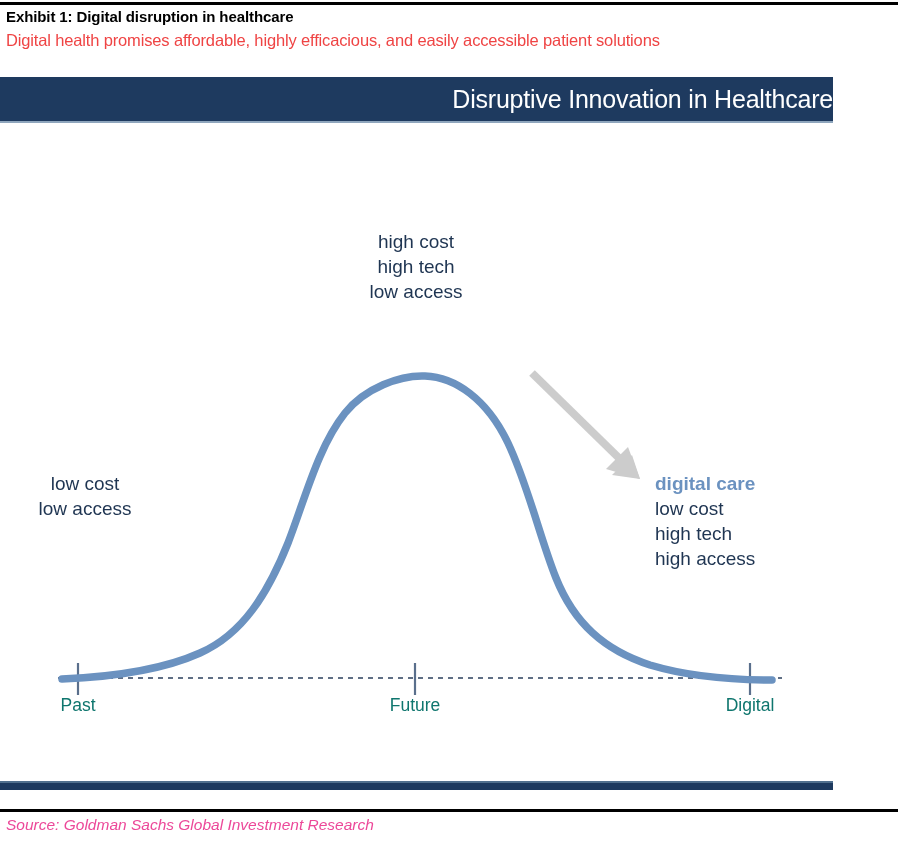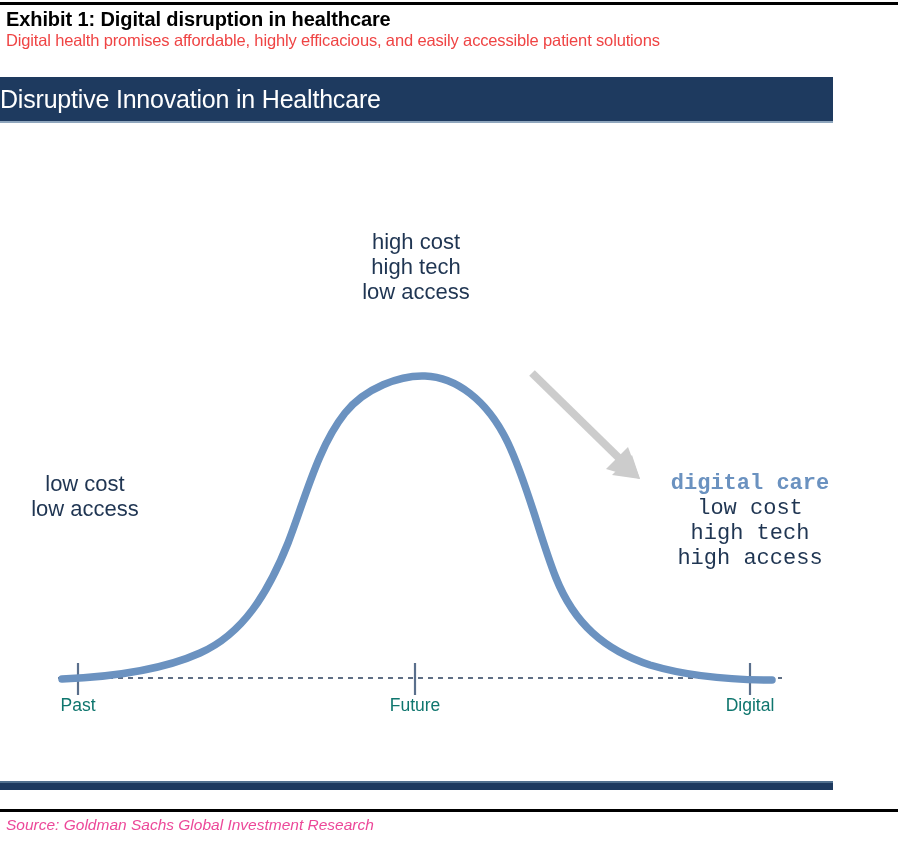--- a/index.html
+++ b/index.html
@@ -30,21 +30,21 @@
     width: 898px;
     height: 3px;
     background: #000000;
   }
 
   
   .exhibit-title {
     position: absolute;
     left: 6px;
     top: 8px;
-    font-size: 20px;
+    font-size: 15px;
     font-weight: bold;
     letter-spacing: -0.1px;
     color: #000000;
     white-space: nowrap;
   }
   .exhibit-subtitle {
     position: absolute;
     left: 6px;
     top: 31px;
     font-size: 16.5px;
@@ -71,21 +71,21 @@
     height: 44px;
     background: #1e3a5f;
   }
   .chart-banner-title {
     position: absolute;
     left: 0;
     top: 0;
     width: 833px;
     height: 44px;
     line-height: 44px;
-    text-align: left;
+    text-align: right;
     color: #ffffff;
     font-size: 25px;
     font-weight: normal;
     letter-spacing: -0.2px;
     white-space: nowrap;
   }
   .banner-underline {
     position: absolute;
     left: 0;
     top: 44px;
@@ -104,43 +104,41 @@
   }
   .plot-svg {
     position: absolute;
     left: 0;
     top: 0;
   }
 
   
   .annot {
     position: absolute;
-    font-size: 22px;
+    font-size: 19px;
     line-height: 25px;
     color: #1f3552;
     white-space: nowrap;
   }
   .annot-peak {
     left: 316px;
     top: 106px;
     width: 200px;
     text-align: center;
   }
   .annot-left {
     left: 10px;
     top: 348px;
     width: 150px;
     text-align: center;
   }
   .annot-right {
     left: 655px;
     top: 348px;
     width: 190px;
-    text-align: center;
-    font-family: Liberation Mono, monospace;
   }
   .annot-right .lead {
     font-weight: bold;
     color: #6b92c0;
   }
 
   
   .tick-label {
     position: absolute;
     font-size: 17.5px;

